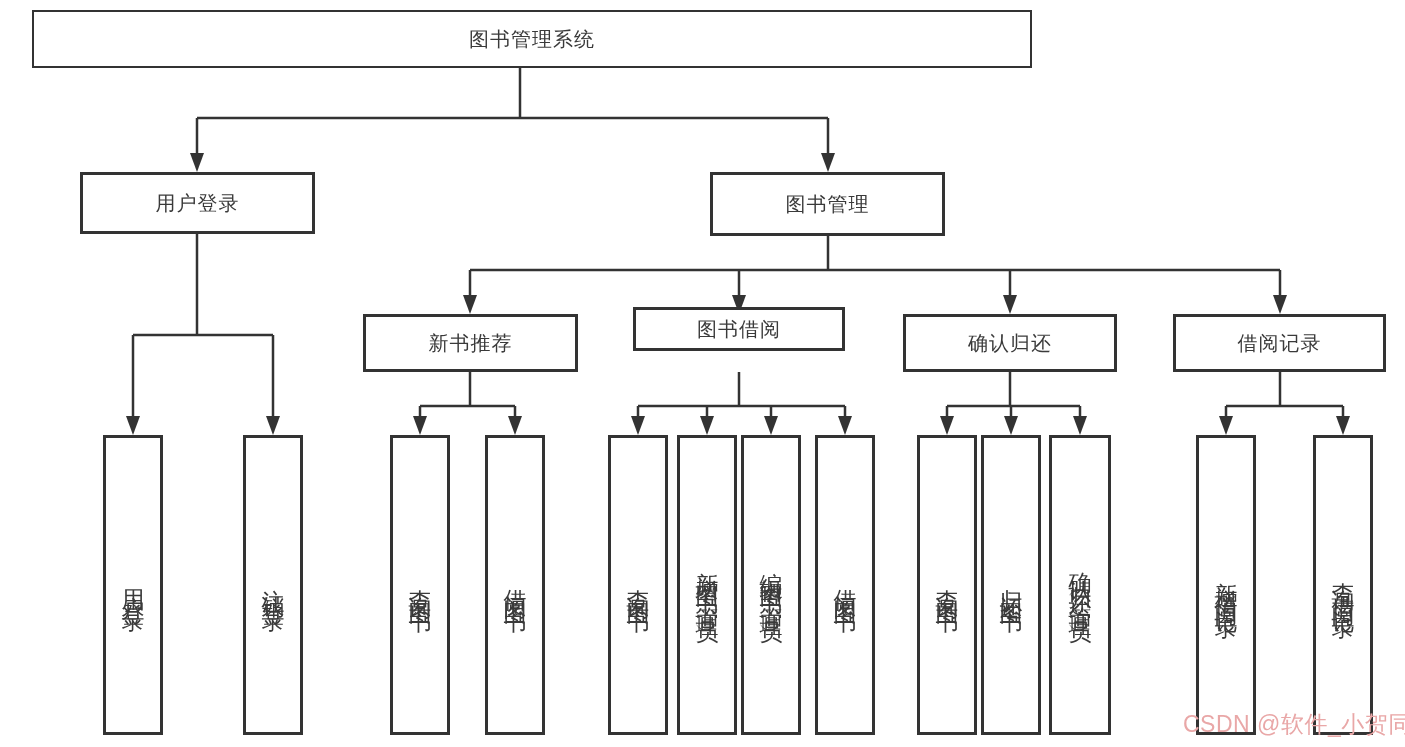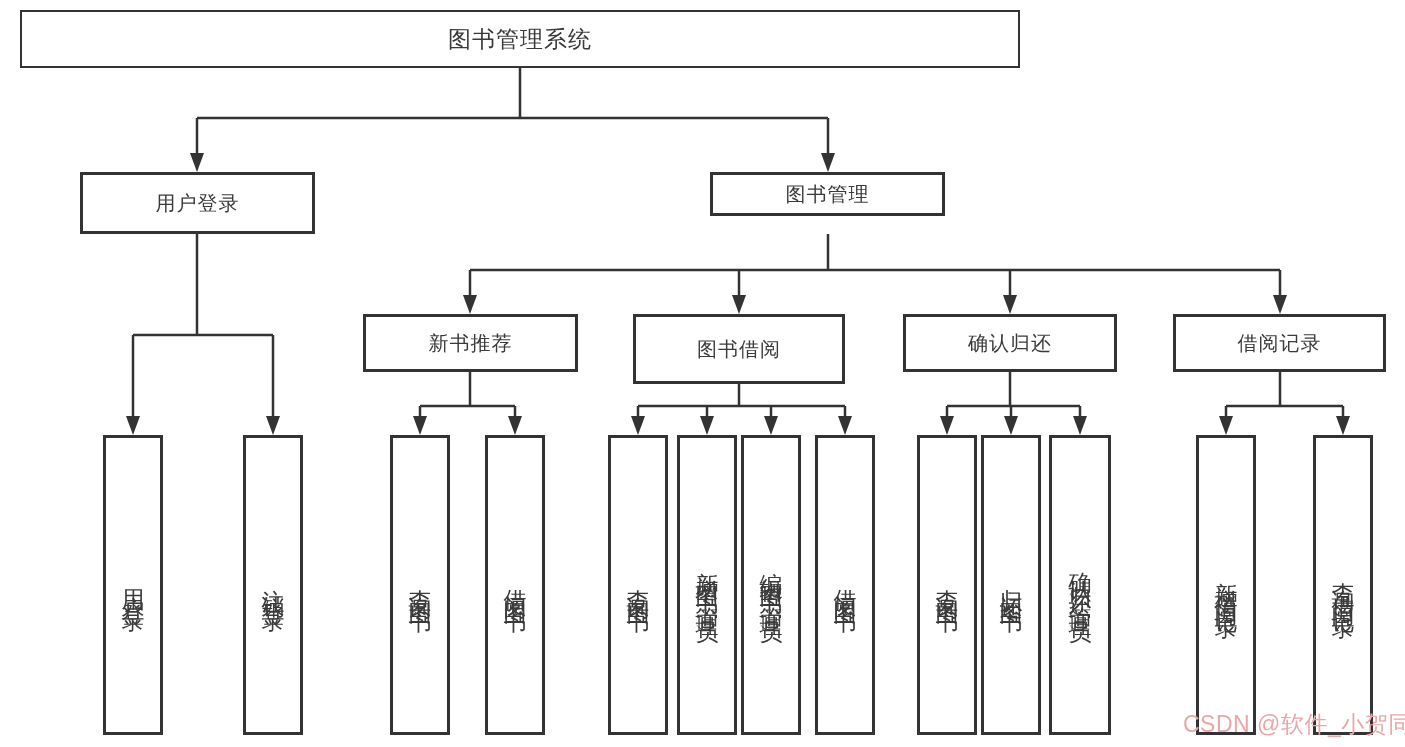--- a/index.html
+++ b/index.html
@@ -10,21 +10,21 @@
     overflow:hidden;
     font-family:"Liberation Sans","DejaVu Sans",sans-serif;
   }
   #lines{position:absolute;left:0;top:0;z-index:1;}
   .hbox{
     position:absolute;z-index:2;box-sizing:border-box;
     border:3px solid #333;background:#fff;
     display:flex;align-items:center;justify-content:center;
     font-size:20px;color:#3a3a3a;letter-spacing:1px;
   }
-  .hbox.root{border-width:2px;font-size:23px;}
+  .hbox.root{border-width:2px;font-size:20px;margin-left:12px;}
   .vbox{
     position:absolute;z-index:2;box-sizing:border-box;
     width:60px;height:300px;top:435px;
     border:3px solid #333;background:#fff;
     display:flex;align-items:center;justify-content:center;
   }
   .vbox span{
     writing-mode:vertical-lr;text-orientation:mixed;
     font-size:23px;letter-spacing:7px;color:#3a3a3a;
     white-space:nowrap;line-height:1;
@@ -101,24 +101,24 @@
     <path d="M1011 435 l-7 -19 h14 z"></path>
     <path d="M1080 435 l-7 -19 h14 z"></path>
     <path d="M1226 435 l-7 -19 h14 z"></path>
     <path d="M1343 435 l-7 -19 h14 z"></path>
   </g>
 </svg>
 
 <div class="hbox root" style="left:20px;top:10px;width:1000px;height:58px;">图书管理系统</div>
 
 <div class="hbox" style="left:80px;top:172px;width:235px;height:62px;">用户登录</div>
-<div class="hbox" style="left:710px;top:172px;width:235px;height:44px;">图书管理</div>
+<div class="hbox" style="left:710px;top:172px;width:235px;height:64px;">图书管理</div>
 
 <div class="hbox" style="left:363px;top:314px;width:215px;height:58px;">新书推荐</div>
-<div class="hbox" style="left:633px;top:314px;width:212px;height:70px;">图书借阅</div>
+<div class="hbox" style="left:633px;top:307px;width:212px;height:44px;">图书借阅</div>
 <div class="hbox" style="left:903px;top:314px;width:214px;height:58px;">确认归还</div>
 <div class="hbox" style="left:1173px;top:314px;width:213px;height:58px;text-align:center;">借阅记录</div>
 
 <div class="vbox" style="left:103px;">
   <span>用户登录</span>
 </div>
 <div class="vbox" style="left:243px;">
   <span>注销登录</span>
 </div>
 

